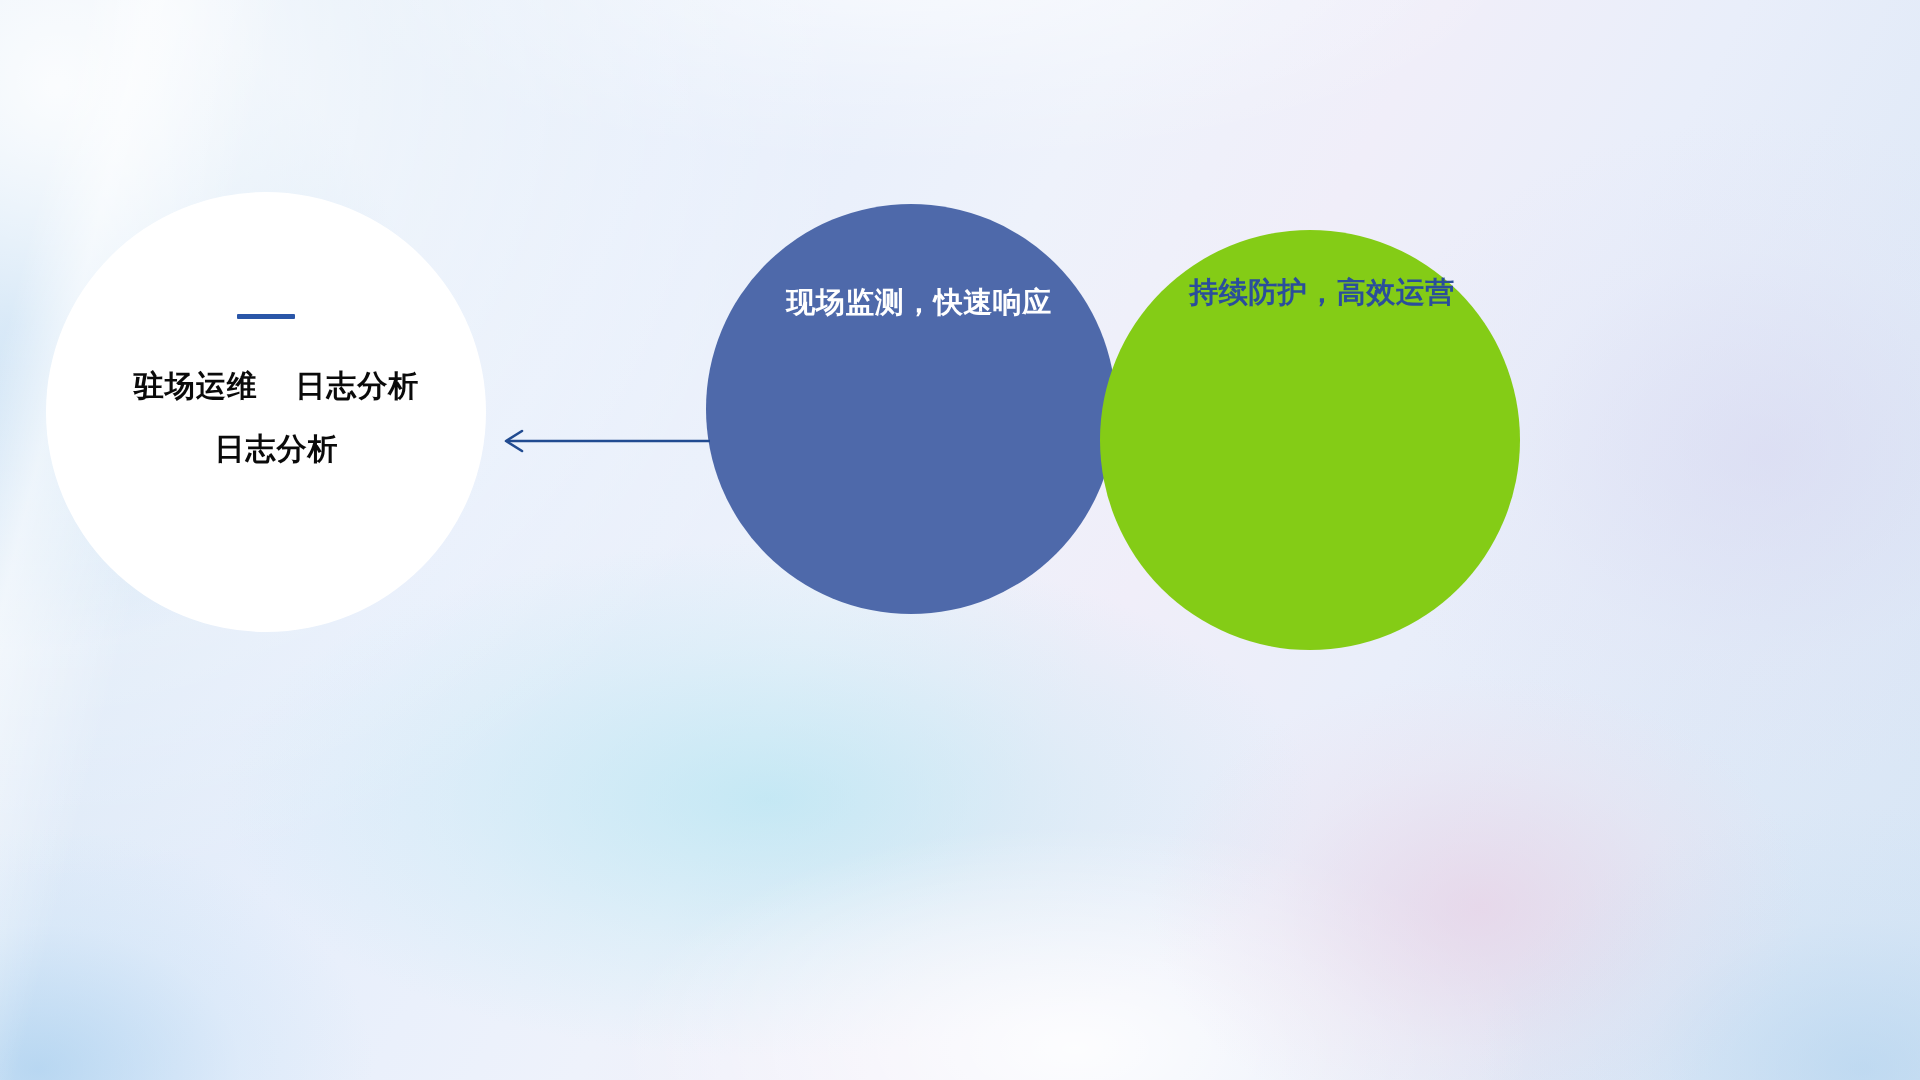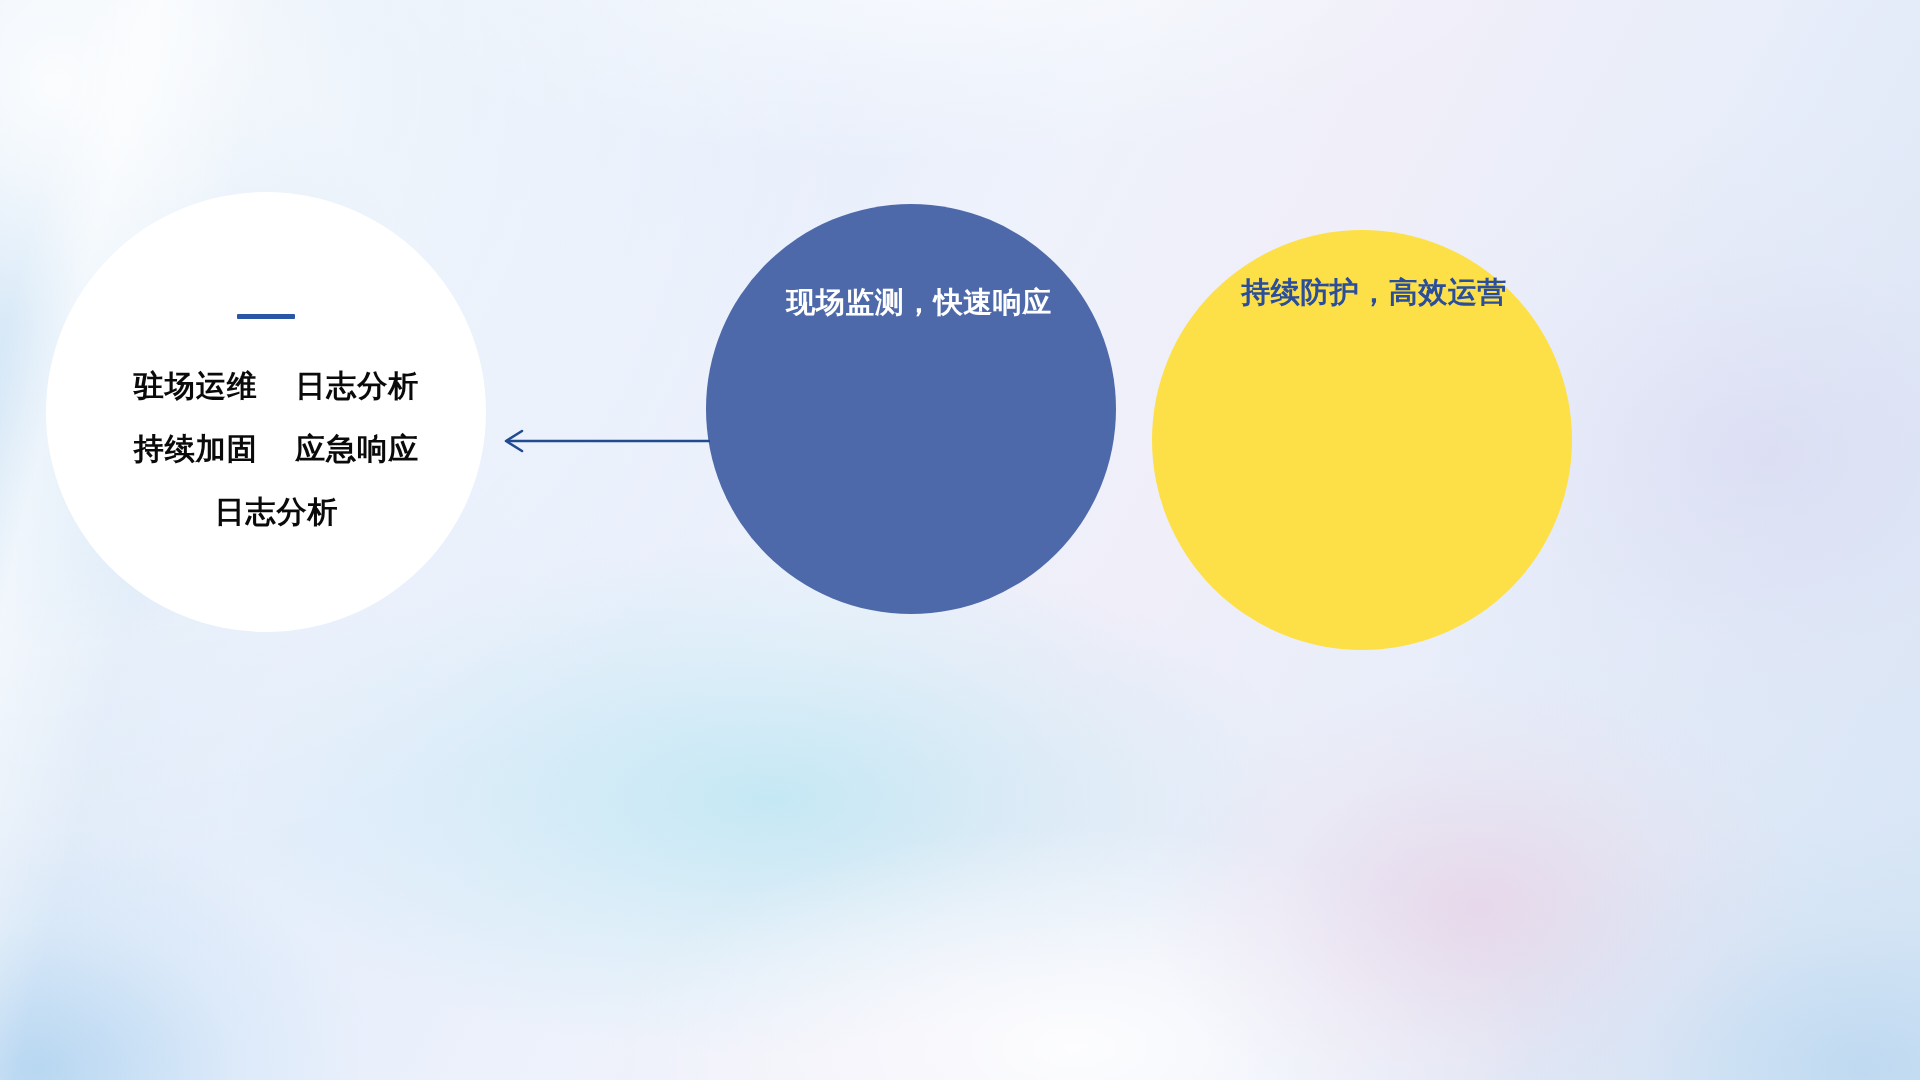--- a/index.html
+++ b/index.html
@@ -93,23 +93,23 @@
     height: 410px;
     left: 706px;
     top: 204px;
     background: #4e69aa;
     z-index: 2;
   }
 
   .circle-right {
     width: 420px;
     height: 420px;
-    left: 1152px;
+    left: 1100px;
     top: 230px;
-    background: #fde047;
+    background: #84cc16;
     z-index: 3;
   }
 
   
   .left-inner {
     width: 100%;
     padding-top: 122px;
     display: flex;
     flex-direction: column;
     align-items: center;
@@ -215,21 +215,20 @@
   <div class="bg-layer bg-glow-br"></div>
   <div class="bg-layer bg-glow-bl"></div>
   <div class="bg-layer bg-glow-top-center"></div>
   <div class="bg-layer bg-glow-tl"></div>
   <div class="bg-layer bg-streak"></div>
 
   <div class="circle circle-left">
     <div class="left-inner">
       <div class="left-rule"></div>
       <div class="left-line">驻场运维    日志分析</div>
-      <div class="left-line">持续加固    应急响应</div>
       <div class="left-line">日志分析</div>
     </div>
   </div>
 
   <div class="circle circle-mid">
     <div class="mid-inner">
       <div class="mid-title">现场监测，快速响应</div>
     </div>
   </div>
 

